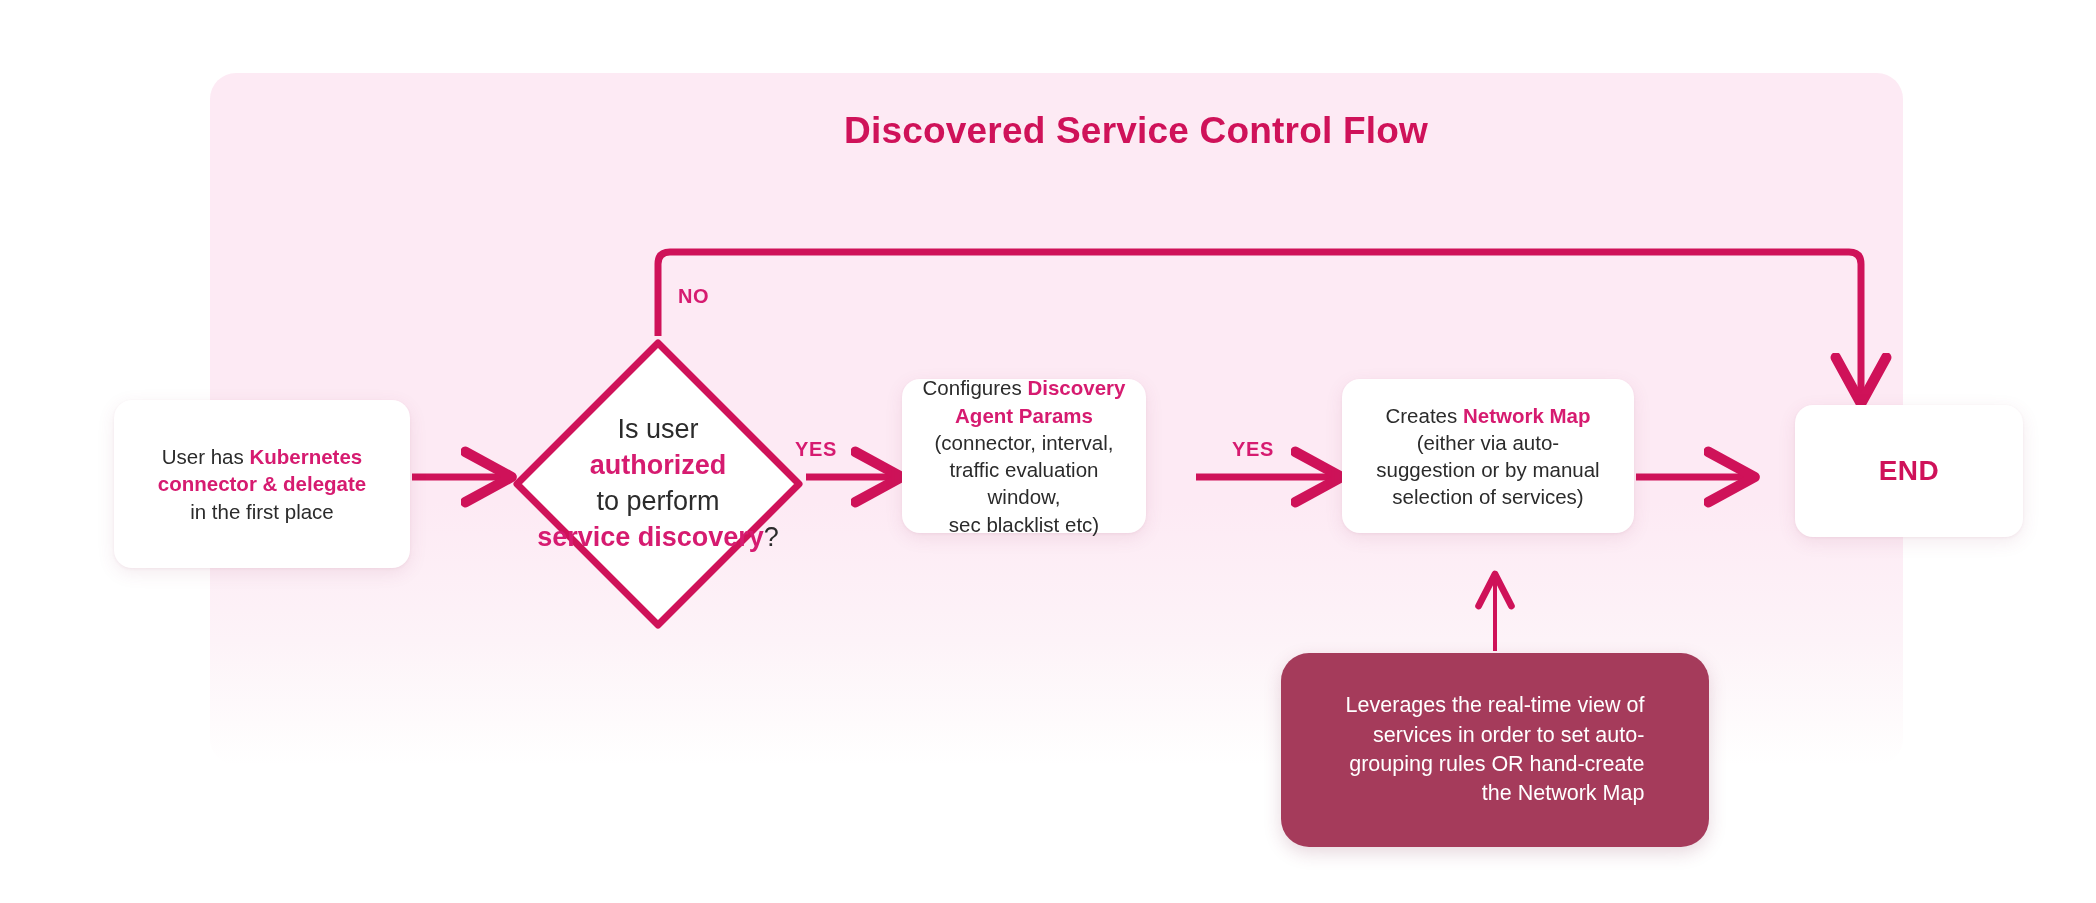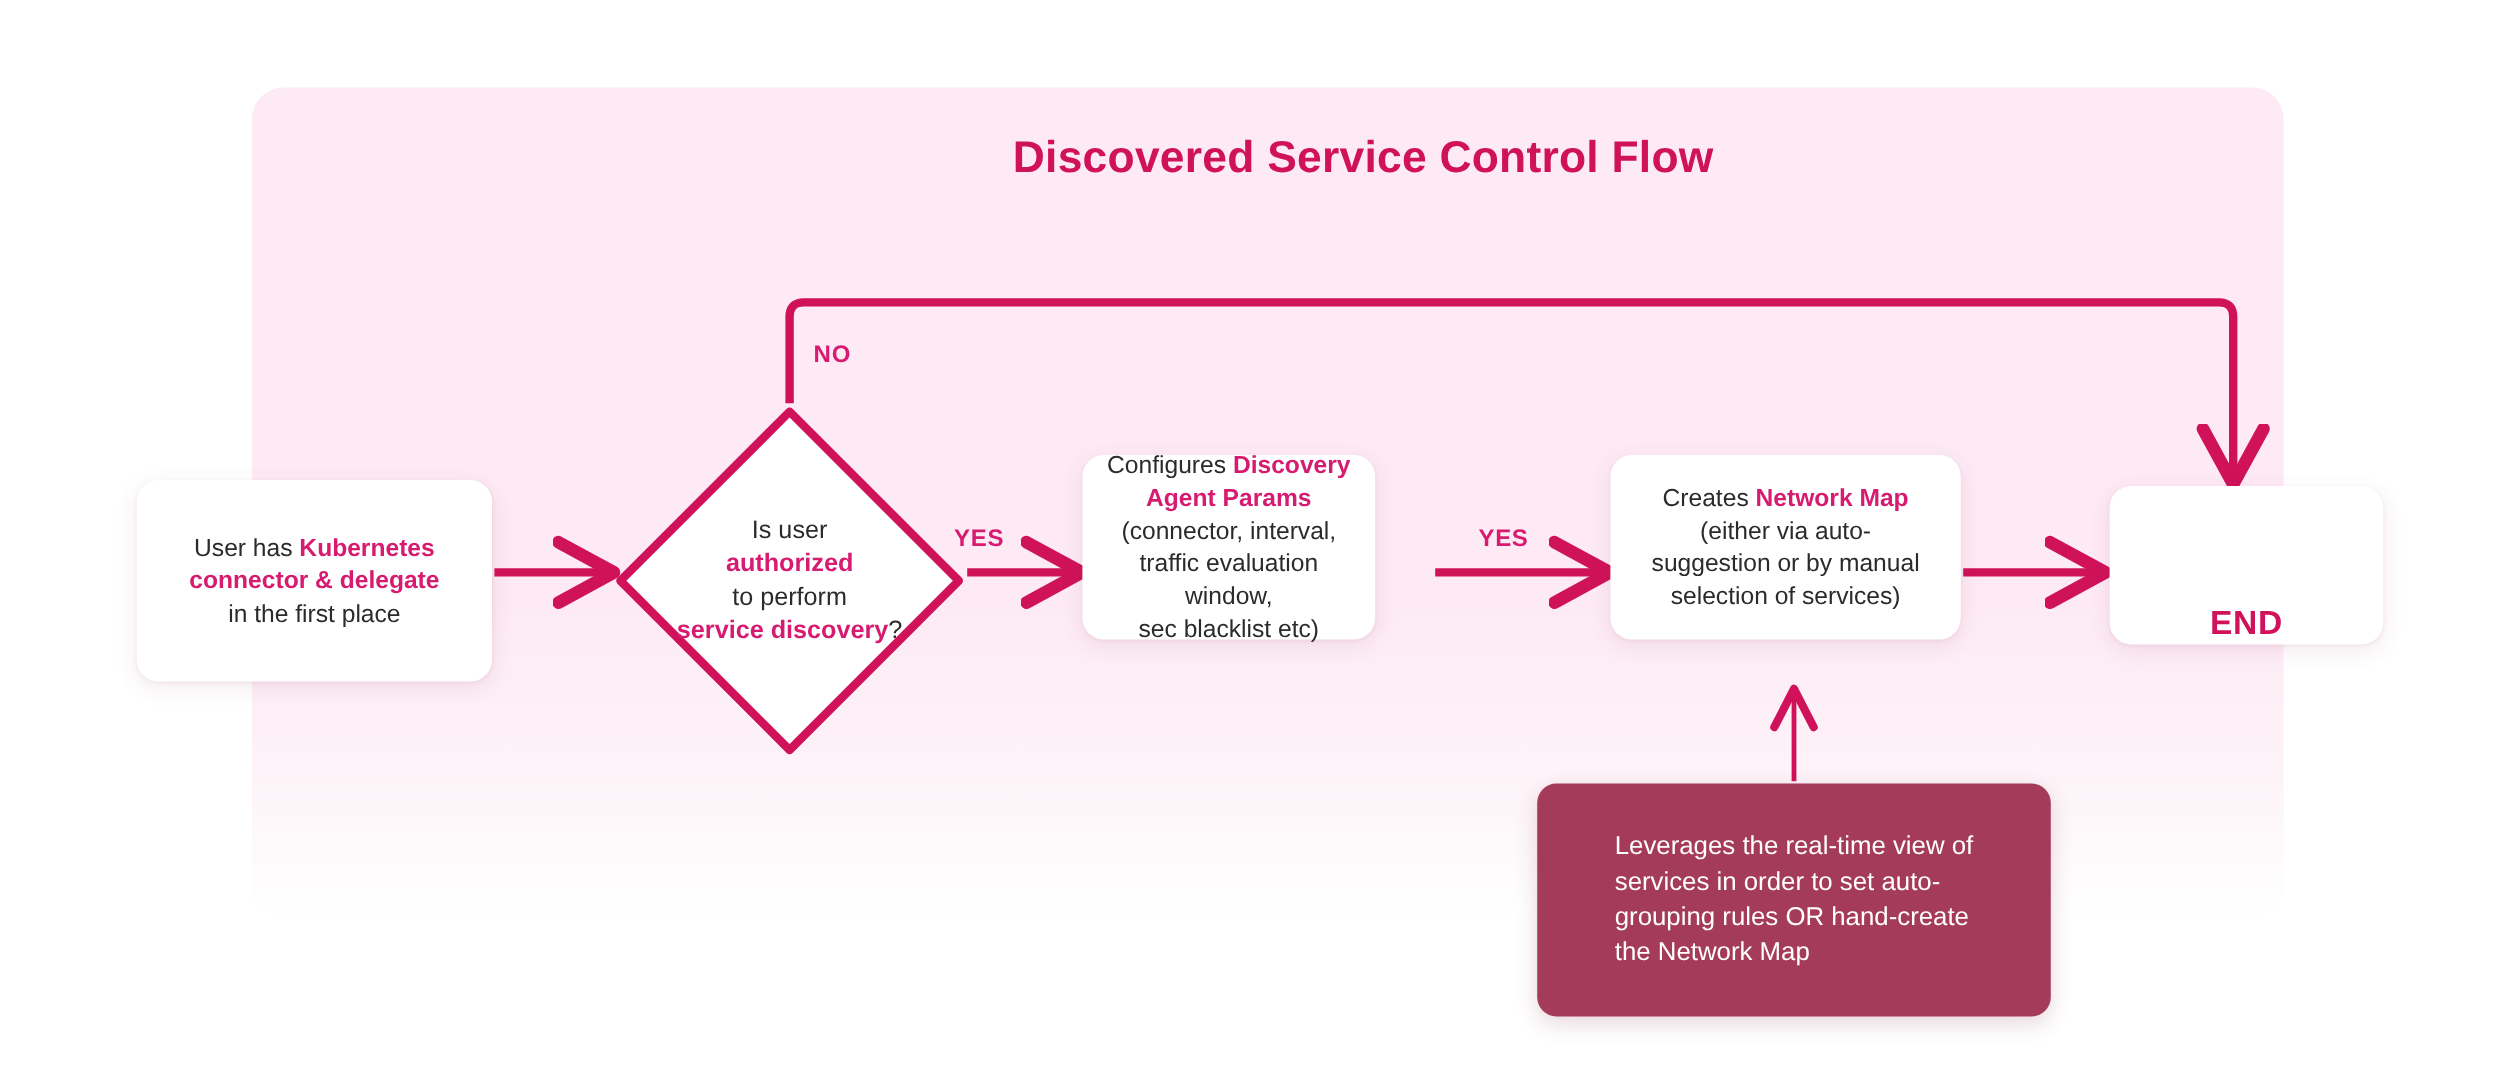--- a/index.html
+++ b/index.html
@@ -79,62 +79,61 @@
     line-height: 1.33;
   }
   .card .body { padding: 4px 14px; }
   .hl { color: #d61b70; font-weight: bold; }
 
   #node-start    { left: 114px;  top: 400px; width: 296px; height: 168px; }
   #node-configure{ left: 902px;  top: 379px; width: 244px; height: 154px; }
   #node-netmap   { left: 1342px; top: 379px; width: 292px; height: 154px; }
 
   #node-end {
-    left: 1758px; top: 405px; width: 228px; height: 132px;
+    left: 1795px; top: 405px; width: 228px; height: 132px;
     font-size: 28px; font-weight: bold; color: #cf1259;
     letter-spacing: 0.5px;
-    align-items: flex-end;
   }
 
   
   .diamond-wrap {
     position: absolute;
     left: 512px;
     top: 338px;
     width: 292px;
     height: 292px;
   }
   .diamond-wrap svg { position: absolute; left: 0; top: 0; }
   .diamond-text {
     position: absolute;
     left: 0; top: 0;
     width: 292px; height: 292px;
     display: flex;
     align-items: center;
     justify-content: center;
     text-align: center;
-    font-size: 21px;
+    font-size: 27px;
     line-height: 1.33;
     color: #2b2b2b;
   }
 
   
   #node-callout {
     position: absolute;
     left: 1281px;
     top: 653px;
     width: 428px;
     height: 194px;
     background: #a53b5b;
-    border-radius: 16px;
+    border-radius: 28px;
     box-shadow: 0 6px 18px rgba(120, 40, 70, 0.18);
     display: flex;
     align-items: center;
     justify-content: center;
-    text-align: left;
+    text-align: right;
     color: #ffffff;
     font-size: 21.5px;
     line-height: 1.37;
     box-sizing: border-box;
     padding: 20px 18px;
   }
 
   
   .edge-label {
     position: absolute;

